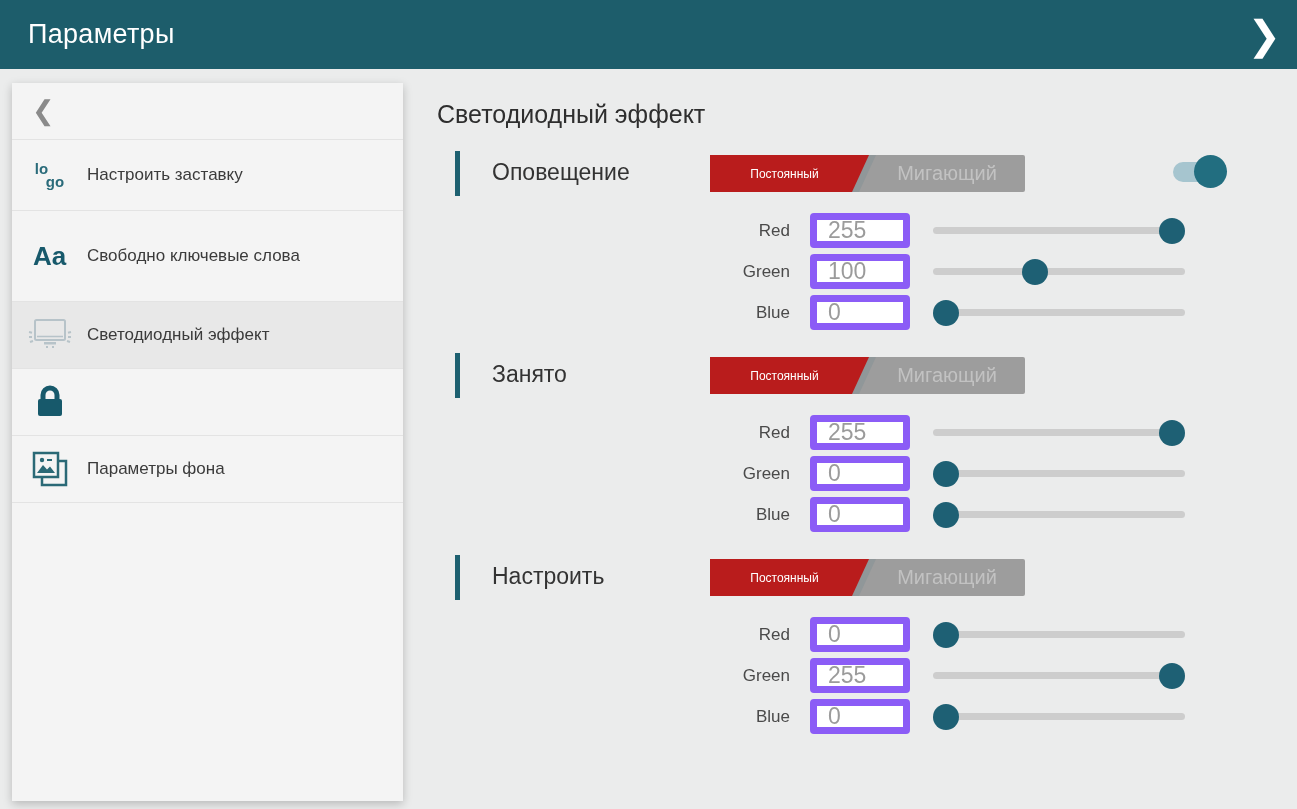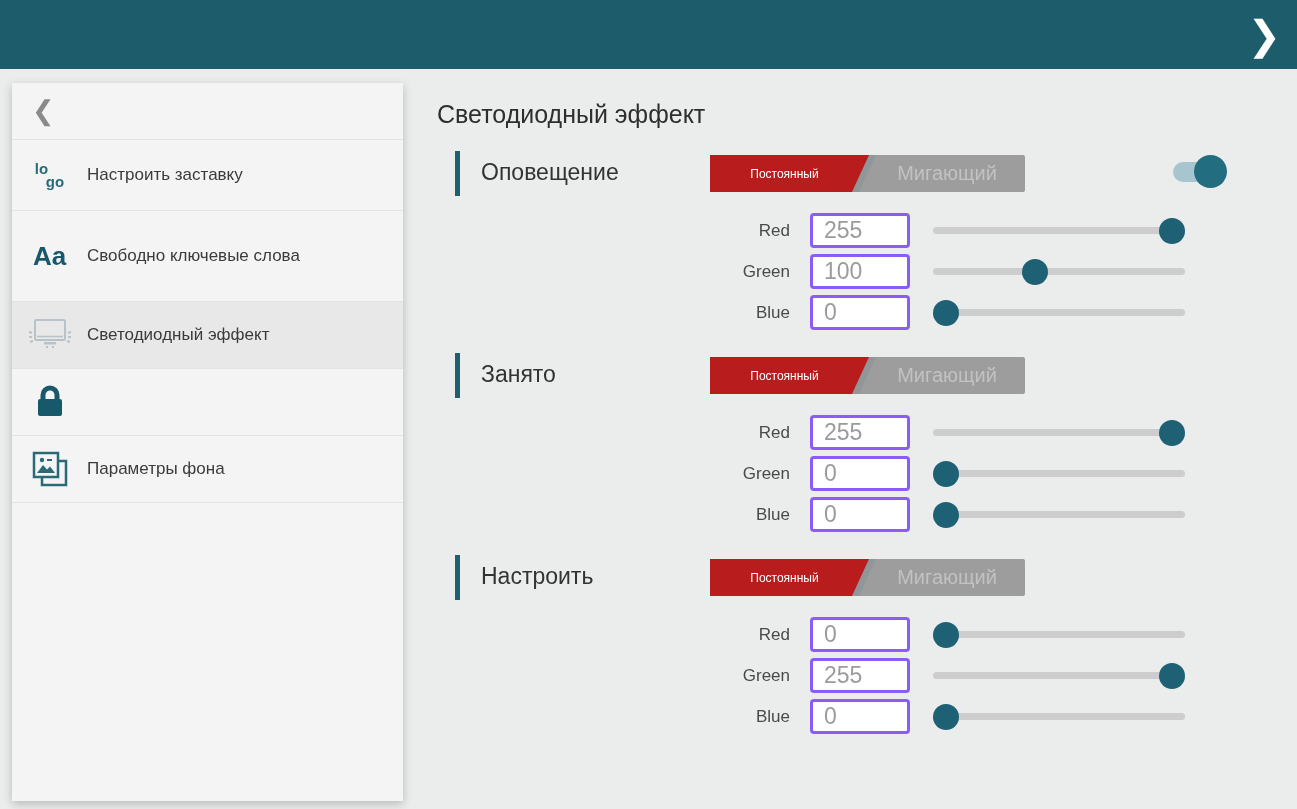--- a/index.html
+++ b/index.html
@@ -44,21 +44,21 @@
   .logo-icon { color:#2a6b7a; font-weight:bold; font-size:15px; line-height:13px; }
   .logo-icon .l2 { margin-left:11px; display:block; }
   .aa-icon { color:#17596b; font-weight:bold; font-size:26px; }
 
   
   .main-title { position:absolute; left:437px; top:100px; font-size:25px; color:#2e2e2e; }
 
   .section { position:absolute; left:0; width:1297px; height:195px; }
   .sec-1 { top:150px; } .sec-2 { top:352px; } .sec-3 { top:554px; }
   .sec-bar { position:absolute; left:455px; top:1px; width:5px; height:45px; background:#1d6070; }
-  .sec-name { position:absolute; left:481px; top:9px; font-size:23px; color:#333333; }
+  .sec-name { position:absolute; left:492px; top:9px; font-size:23px; color:#333333; }
 
   .seg { position:absolute; left:710px; top:5px; width:315px; height:37px; cursor:pointer; }
   .seg-track { position:absolute; inset:0; background:#9d9d9d; border-radius:2px; }
   .seg-divider {
     position:absolute; left:0; top:0; width:166px; height:100%;
     background:#909799;
     clip-path:polygon(0 0,100% 0,calc(100% - 17px) 100%,0 100%);
   }
   .seg-selected {
     position:absolute; left:0; top:0; width:159px; height:100%;
@@ -85,37 +85,38 @@
 
   .rows { position:absolute; left:0; top:63px; width:1297px; }
   .rgb-row { position:relative; width:1101px; height:35px; margin-bottom:6px; }
   .ch-label {
     position:absolute; left:600px; top:0; width:190px; height:35px;
     display:flex; align-items:center; justify-content:flex-end;
     font-size:17px; color:#4a4a4a;
   }
   .num-input {
     position:absolute; left:810px; top:0; width:100px; height:35px;
-    border:3px solid #8b5cf6; border-radius:4px; background:#ffffff;
+    border:7px solid #8b5cf6; border-radius:4px; background:#ffffff;
     font-family:"Liberation Sans","DejaVu Sans",sans-serif;
     font-size:23px; color:#9b9b9b; padding-left:11px; outline:none;
   }
   .slider {
     position:absolute; left:933px; top:14px; width:252px; height:7px;
     background:#cdcdcd; border-radius:4px; cursor:pointer;
   }
   .thumb {
     position:absolute; top:50%; margin-top:-13px; width:26px; height:26px;
     border-radius:50%; background:#1e6074; cursor:grab;
   }
 </style>
 </head>
 <body>
 
 <div class="header">
+  <div class="header-title">Параметры</div>
   <div class="header-forward">❯</div>
 </div>
 
 <div class="sidebar">
   <div class="back-row">
     <span class="back-chevron">❮</span>
   </div>
 
   <div class="side-item h1">
     <span class="icon-col">

